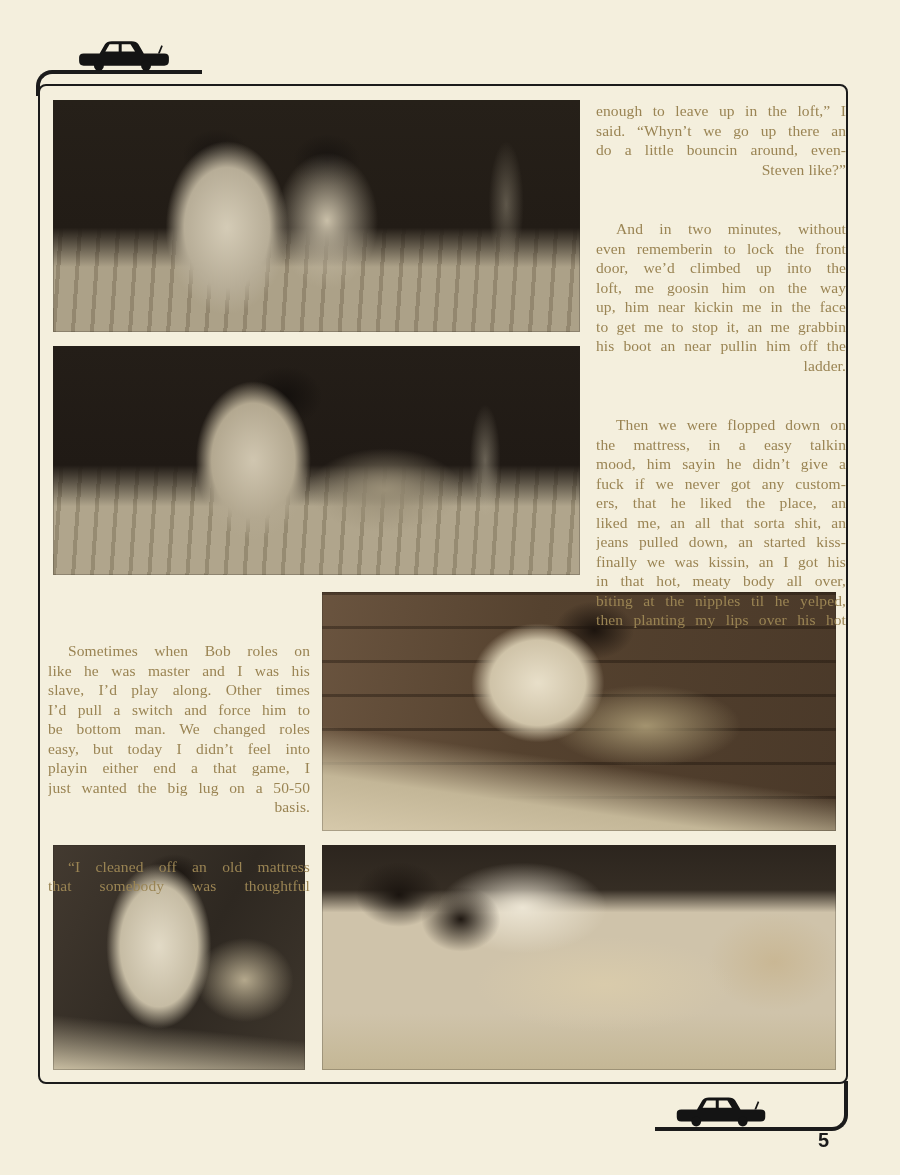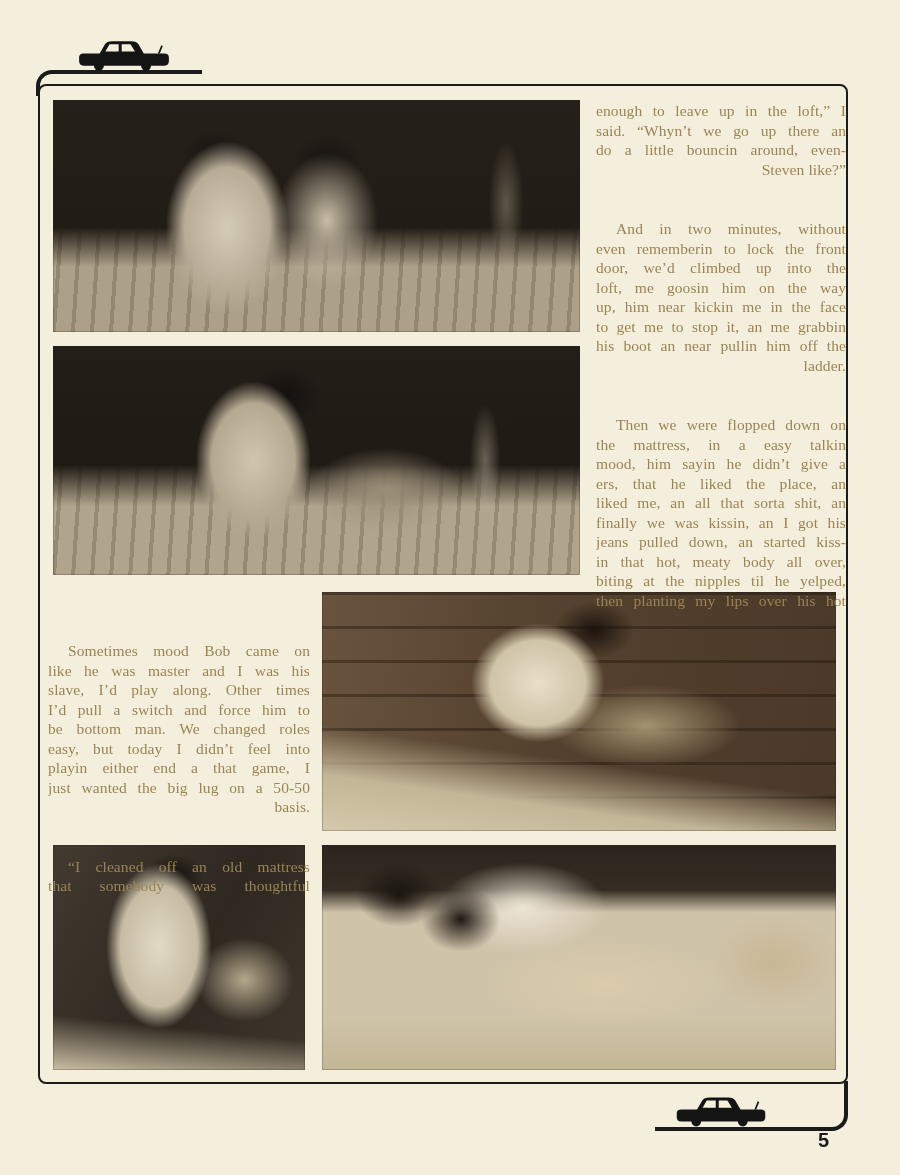--- a/index.html
+++ b/index.html
@@ -147,32 +147,33 @@
       <div class="tline">loft, me goosin him on the way</div>
       <div class="tline">up, him near kickin me in the face</div>
       <div class="tline">to get me to stop it, an me grabbin</div>
       <div class="tline">his boot an near pullin him off the</div>
       <div class="tline tline-last">ladder.</div>
     </div>
     <div class="para">
       <div class="tline tline-indent">Then we were flopped down on</div>
       <div class="tline">the mattress, in a easy talkin</div>
       <div class="tline">mood, him sayin he didn’t give a</div>
+      <div class="tline">fuck if we never got any custom-</div>
       <div class="tline">ers, that he liked the place, an</div>
       <div class="tline">liked me, an all that sorta shit, an</div>
+      <div class="tline">jeans pulled down, an started kiss-</div>
       <div class="tline">finally we was kissin, an I got his</div>
-      <div class="tline">jeans pulled down, an started kiss-</div>
       <div class="tline">in that hot, meaty body all over,</div>
       <div class="tline">biting at the nipples til he yelped,</div>
       <div class="tline">then planting my lips over his hot</div>
     </div>
   </div>
 <div class="abs textcol col-left">
     <div class="para">
-      <div class="tline tline-indent">Sometimes mood Bob came on</div>
+      <div class="tline tline-indent">Sometimes when Bob roles on</div>
       <div class="tline">like he was master and I was his</div>
       <div class="tline">slave, I’d play along. Other times</div>
       <div class="tline">I’d pull a switch and force him to</div>
       <div class="tline">be bottom man. We changed roles</div>
       <div class="tline">easy, but today I didn’t feel into</div>
       <div class="tline">playin either end a that game, I</div>
       <div class="tline">just wanted the big lug on a 50-50</div>
       <div class="tline tline-last">basis.</div>
     </div>
     <div class="para">

